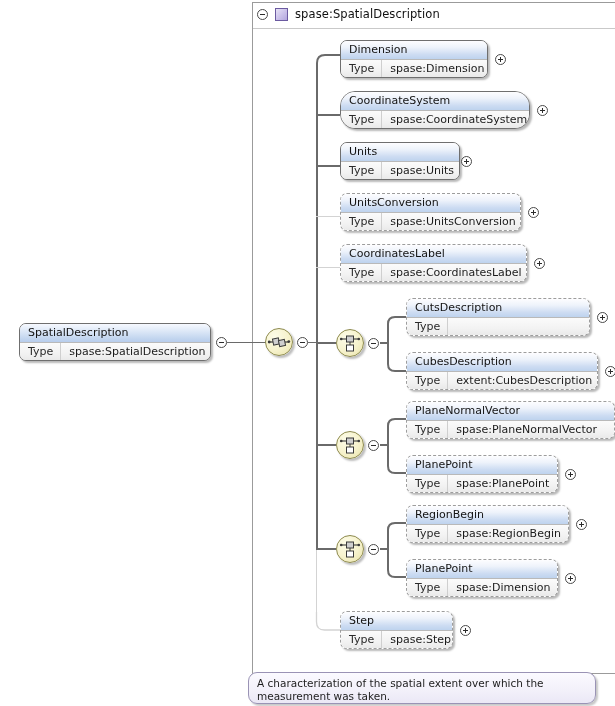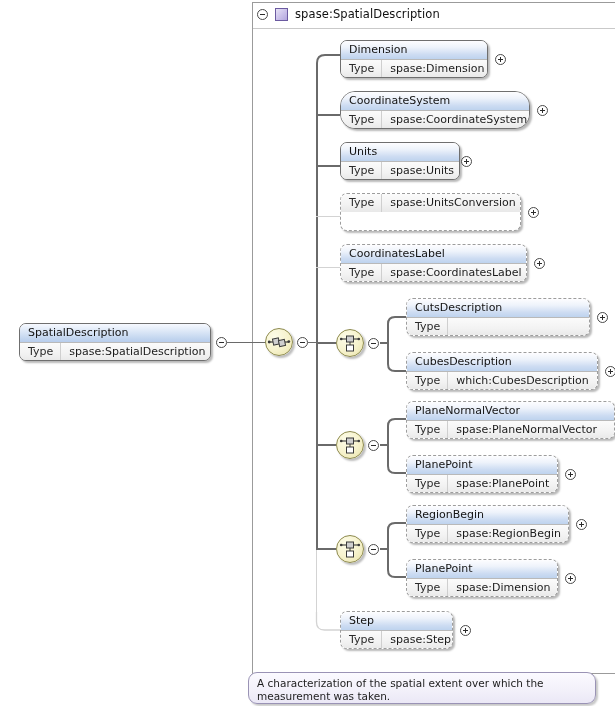--- a/index.html
+++ b/index.html
@@ -174,20 +174,21 @@
   <div class="ebox req" style="left:324px;top:142px;width:120px;height:38px;">
     <div class="hdr">Units</div>
     <div class="bdy">
       <span class="k">Type</span>
       <span class="v">spase:Units</span>
     </div>
   </div>
   <div class="pm plus" style="left:445px;top:156px;"></div>
 
   <div class="ebox opt" style="left:324px;top:193px;width:181px;height:38px;">
+    <div class="hdr">UnitsConversion</div>
     <div class="bdy">
       <span class="k">Type</span>
       <span class="v">spase:UnitsConversion</span>
     </div>
   </div>
   <div class="pm plus" style="left:512px;top:207px;"></div>
 
   <div class="ebox opt" style="left:324px;top:244px;width:187px;height:38px;">
     <div class="hdr">CoordinatesLabel</div>
     <div class="bdy">
@@ -221,21 +222,21 @@
     <div class="bdy">
       <span class="k">Type</span>
     </div>
   </div>
   <div class="pm plus" style="left:581px;top:312px;"></div>
 
   <div class="ebox opt" style="left:390px;top:352px;width:192px;height:38px;">
     <div class="hdr">CubesDescription</div>
     <div class="bdy">
       <span class="k">Type</span>
-      <span class="v">which:CubesDescription</span>
+      <span class="v">extent:CubesDescription</span>
     </div>
   </div>
   <div class="pm plus" style="left:589px;top:366px;"></div>
 
   <div class="comp" style="left:320px;top:431px;">
     <svg width="26" height="26" viewBox="0 0 26 26" aria-hidden="true">
       <rect x="9.5" y="6" width="7" height="6" fill="#cfcfcf" stroke="#3a3a3a" stroke-width="1"></rect>
       <rect x="9.5" y="15" width="7" height="6" fill="#ffffff" stroke="#3a3a3a" stroke-width="1"></rect>
       <line x1="13" y1="12" x2="13" y2="15" stroke="#3a3a3a" stroke-width="1"></line>
       <line x1="4" y1="9" x2="9.5" y2="9" stroke="#3a3a3a" stroke-width="1.1"></line>

